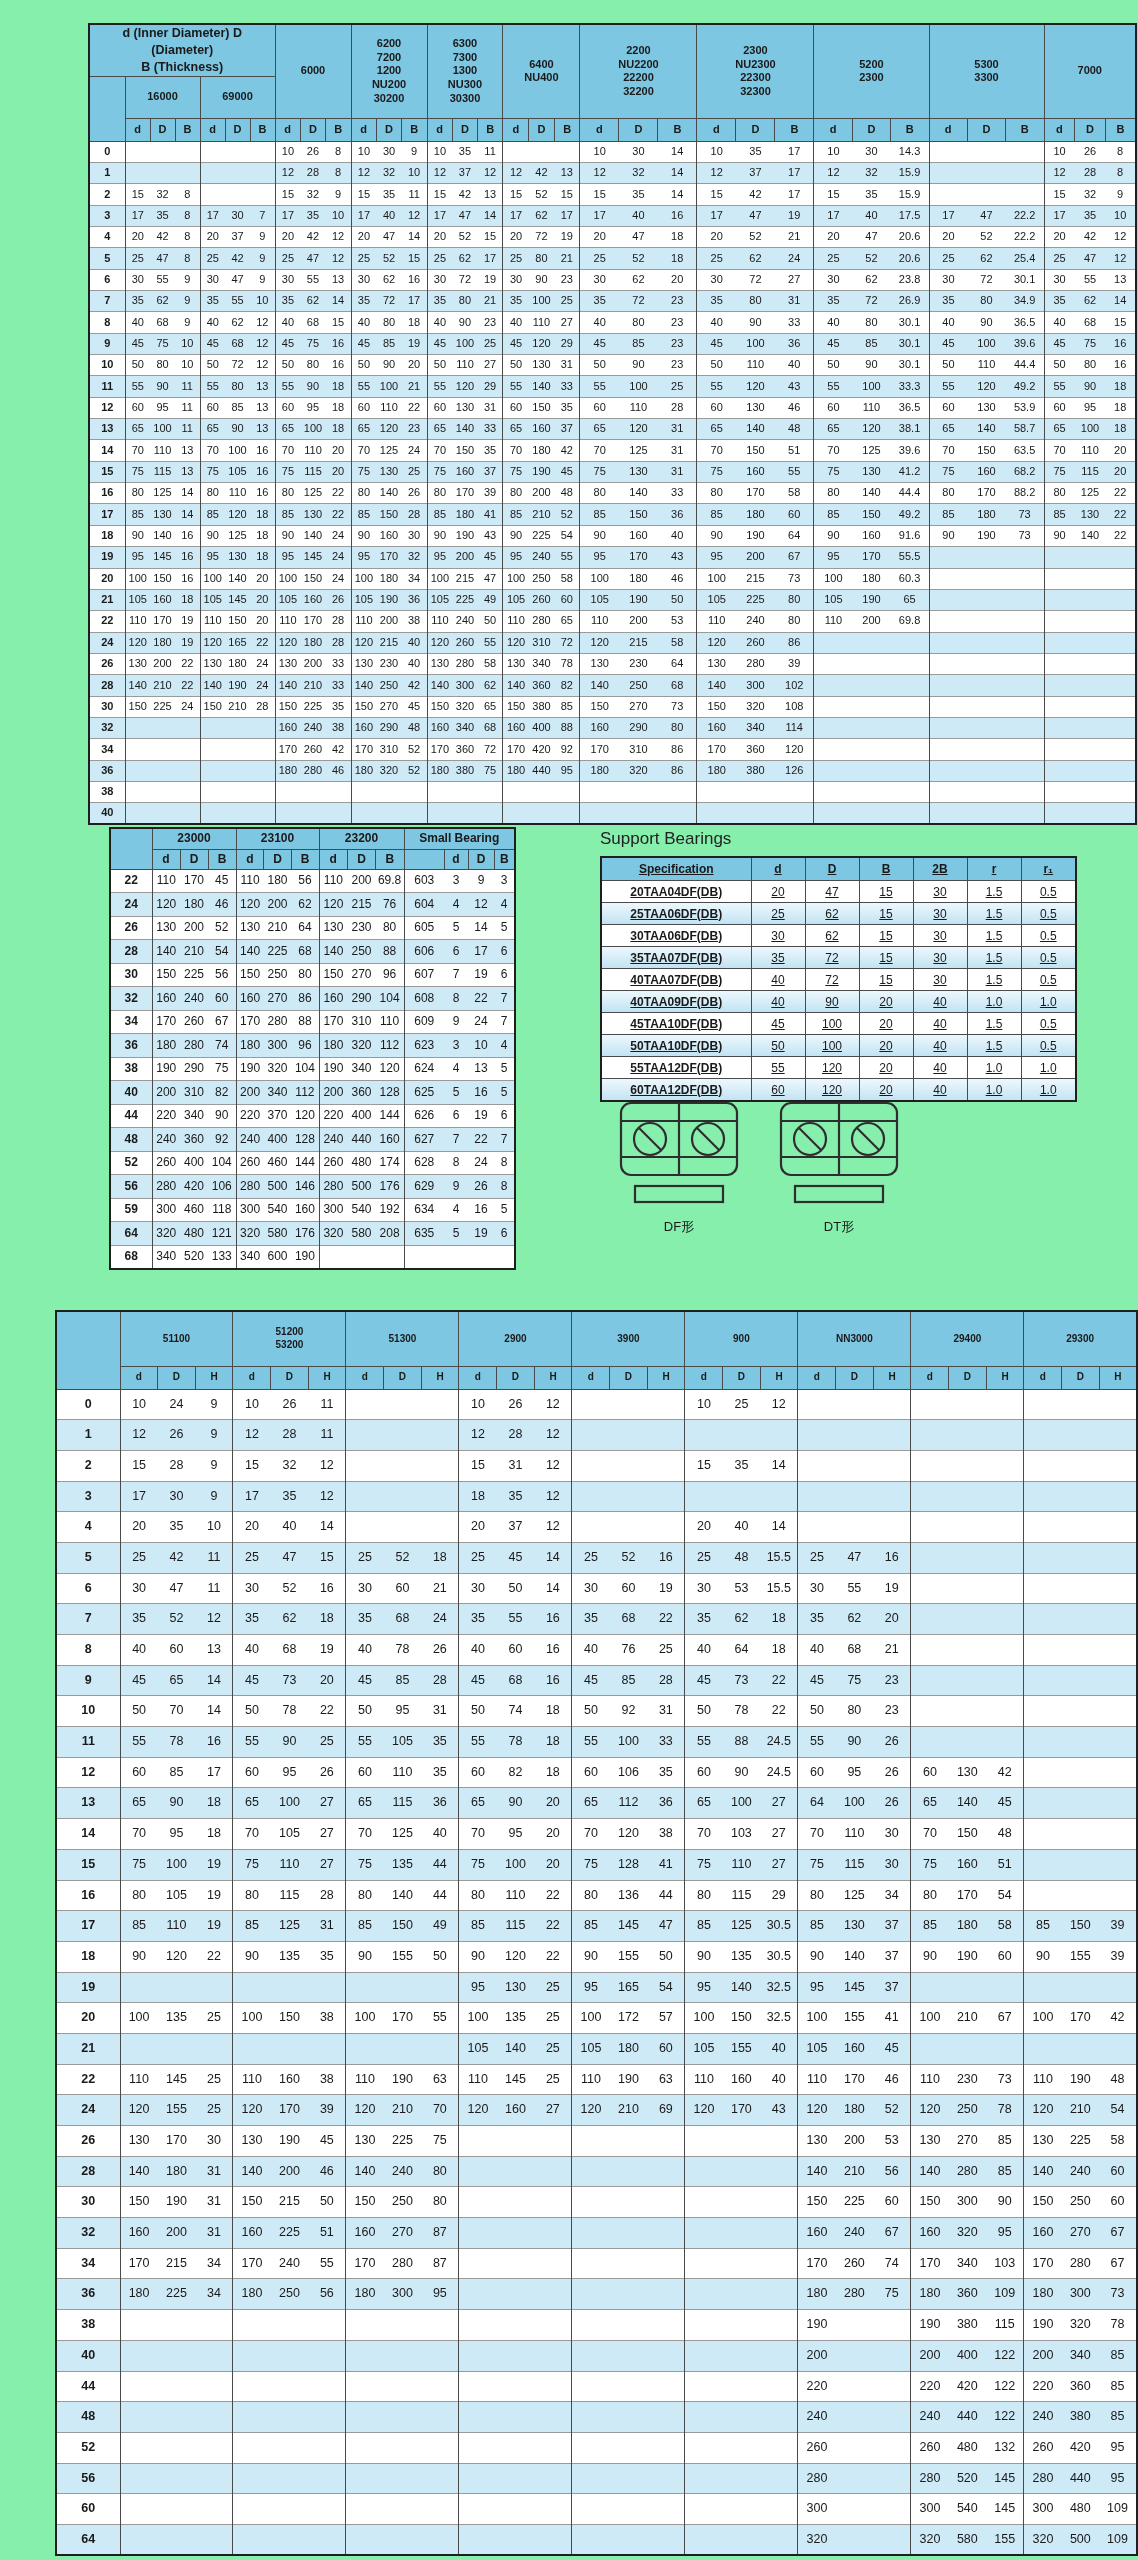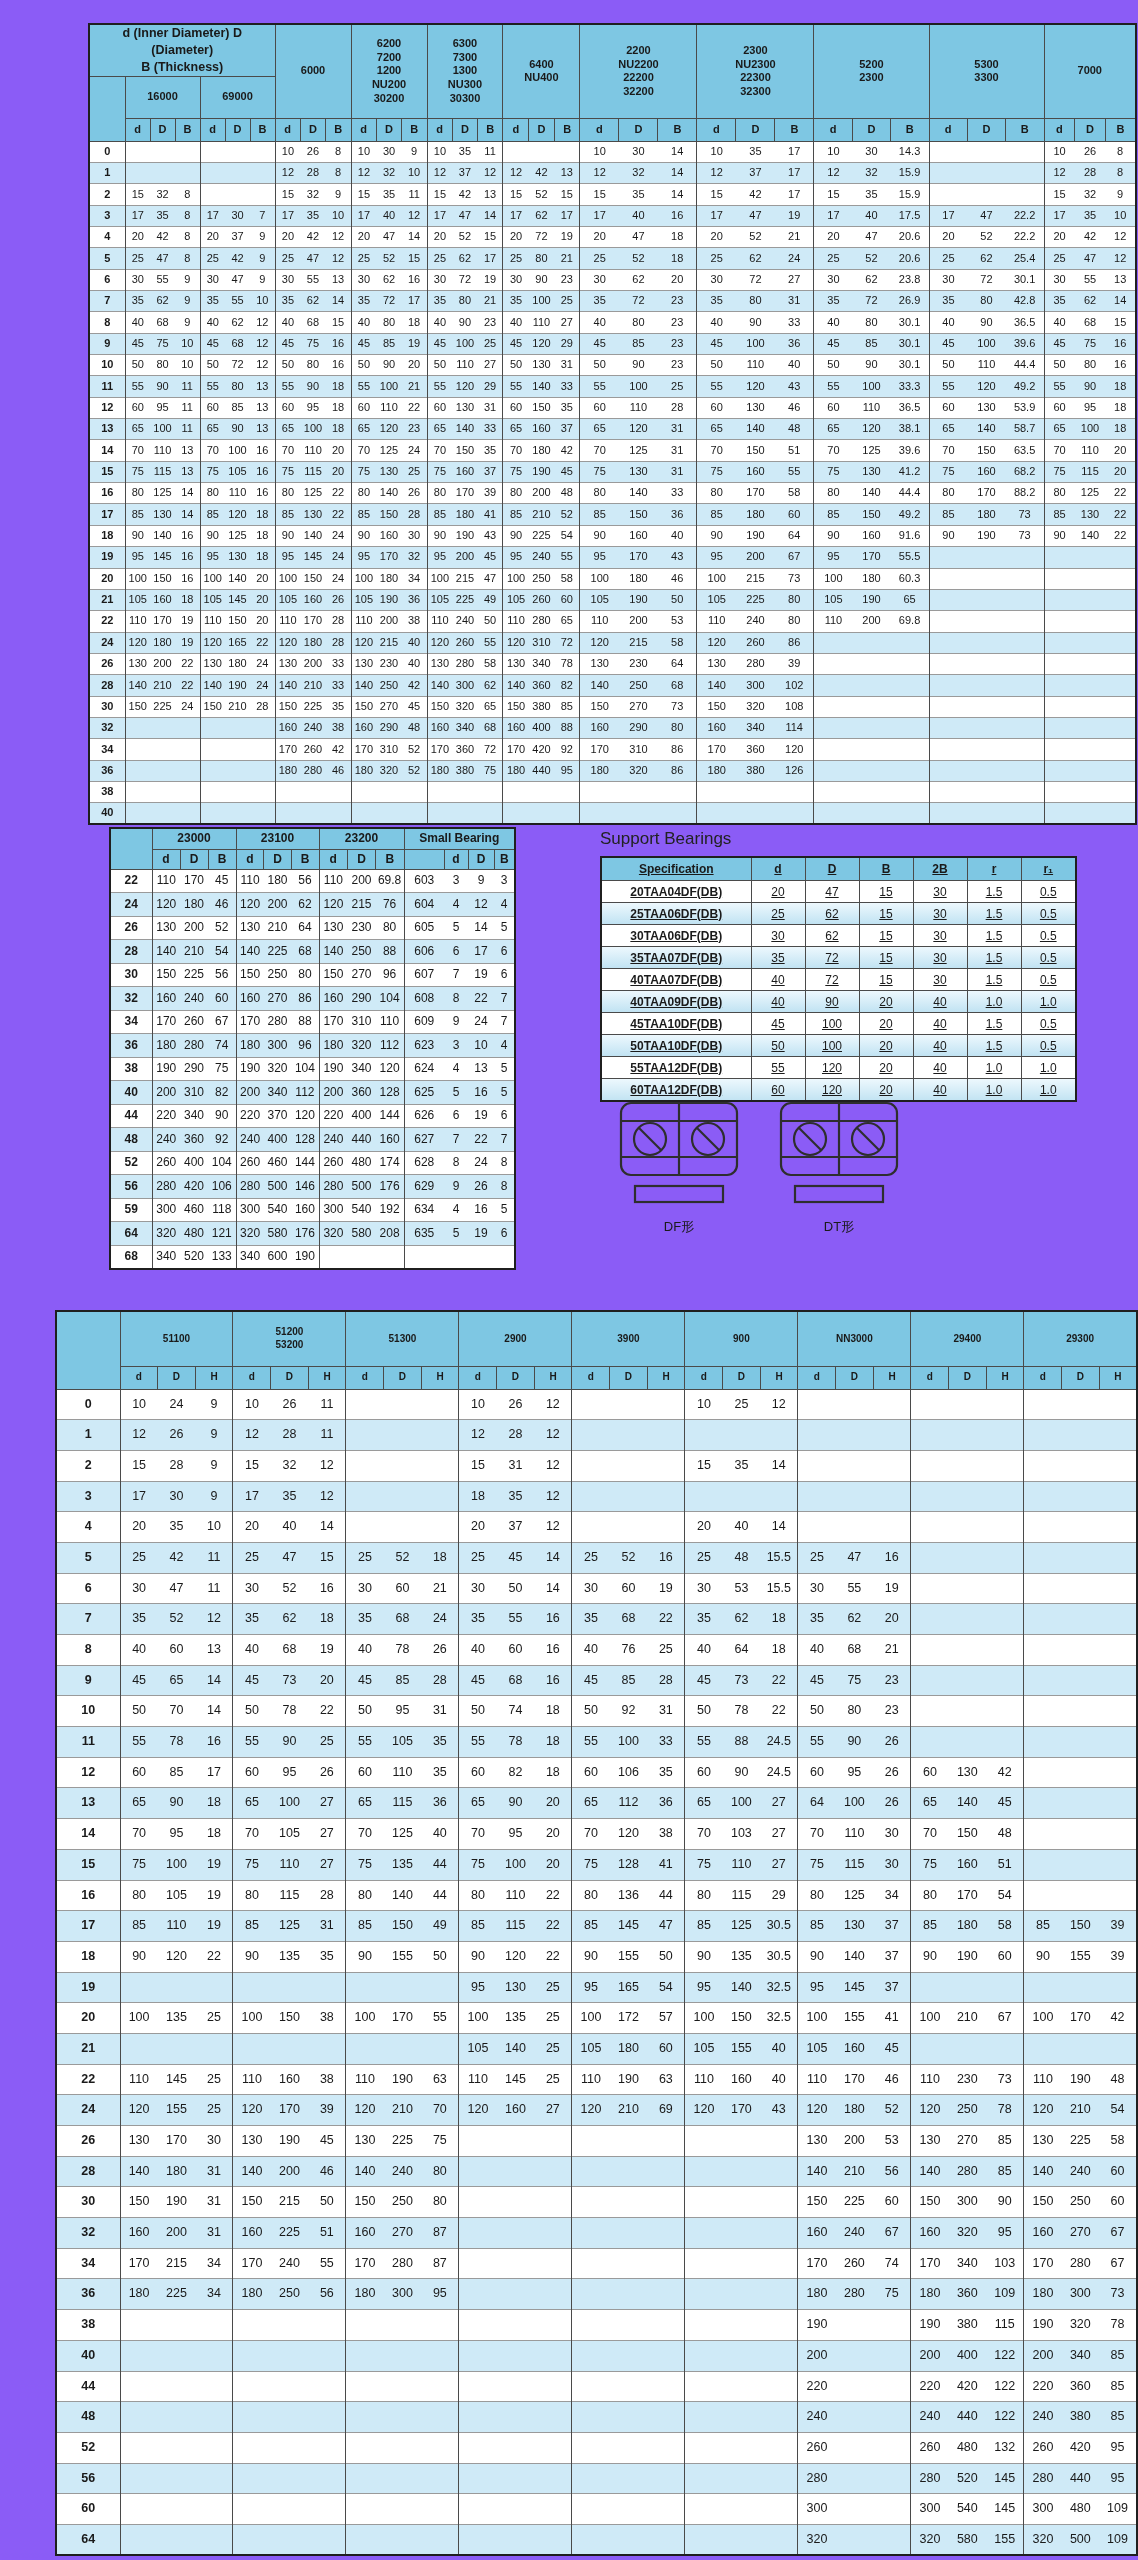--- a/index.html
+++ b/index.html
@@ -1,16 +1,16 @@
 <!DOCTYPE html>
 <html style="--hb: #7ec7e3; --sb: #cfeaf7; --bd: #1f1f1f; --gd: #4a4a4a; --gl: #9a9a9a; --tx: #1a1a1a;"><head>
 <meta charset="utf-8">
 <style>
   html,body{margin:0;padding:0;background:#fff;}
-  .canvas{position:relative;width:1138px;height:2560px;background:#8b5cf6;overflow:hidden;
+  .canvas{position:relative;width:1138px;height:2560px;background:#86efac;overflow:hidden;
           font-family:"Liberation Sans",sans-serif;color:var(--tx,#1a1a1a);}
   .abs{position:absolute;}
 
   
   .dt{border-collapse:collapse;table-layout:fixed;border:2px solid var(--bd);background:#fff;}
   .dt th,.dt td{padding:0;margin:0;text-align:center;vertical-align:middle;white-space:pre-line;
                 overflow:hidden;font-weight:normal;line-height:1.25;}
   .dt thead th{background:var(--hb);border:1px solid var(--gd);font-weight:bold;}
   .dt thead .corner{font-size:12.5px;line-height:1.35;}
   .dt tbody td{border-top:1px solid var(--gl);}
@@ -434,21 +434,21 @@
             <td>72</td>
             <td>23</td>
             <td class="gfirst">35</td>
             <td>80</td>
             <td>31</td>
             <td class="gfirst">35</td>
             <td>72</td>
             <td>26.9</td>
             <td class="gfirst">35</td>
             <td>80</td>
-            <td>42.8</td>
+            <td>34.9</td>
             <td class="gfirst">35</td>
             <td>62</td>
             <td>14</td>
           </tr>
           <tr>
             <th class="lbl">8</th>
             <td class="gfirst">40</td>
             <td>68</td>
             <td>9</td>
             <td class="gfirst">40</td>

